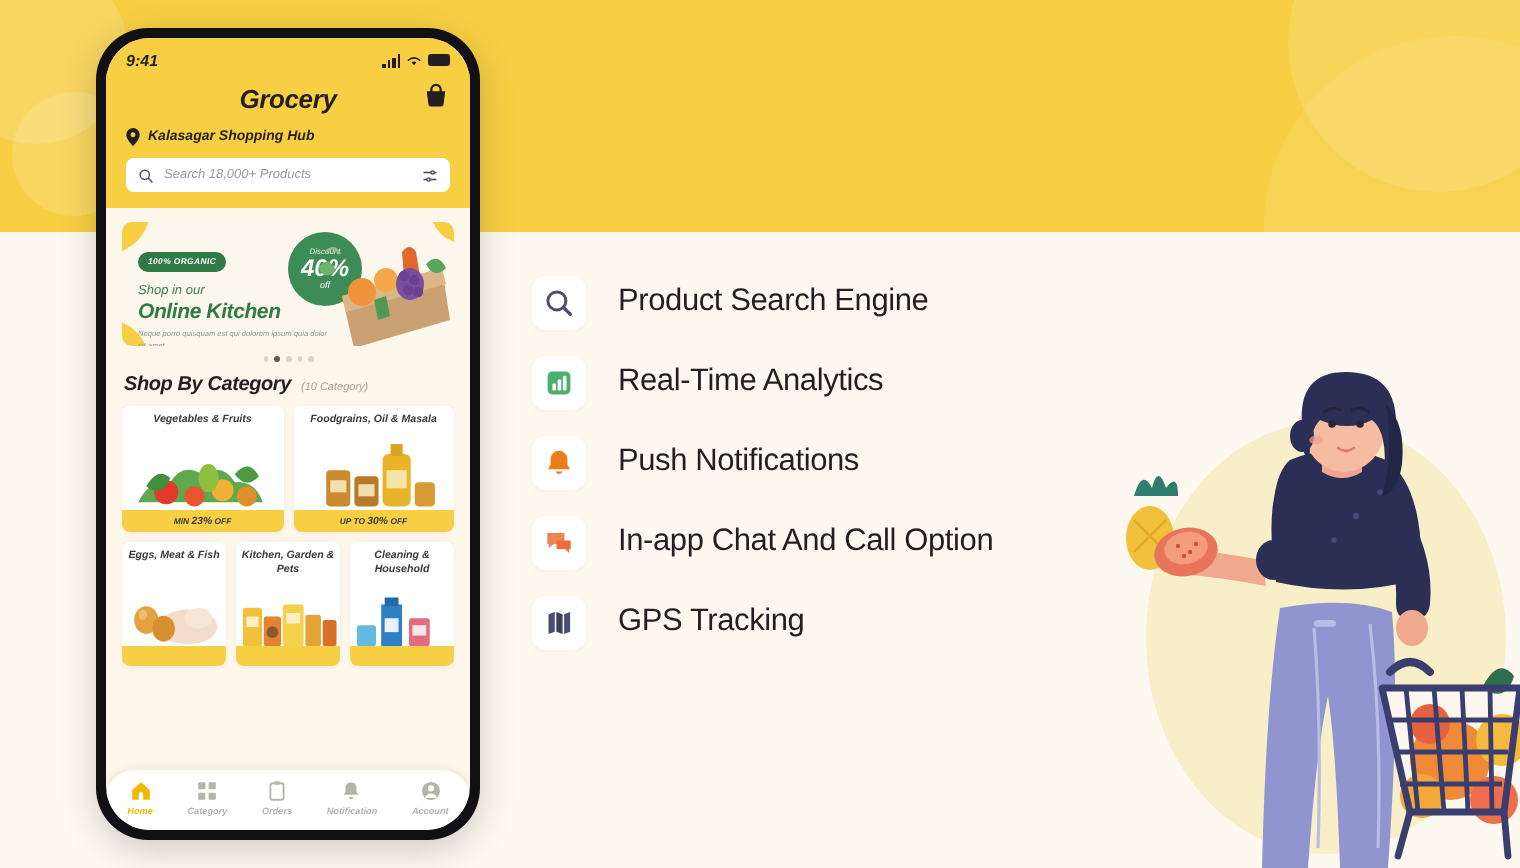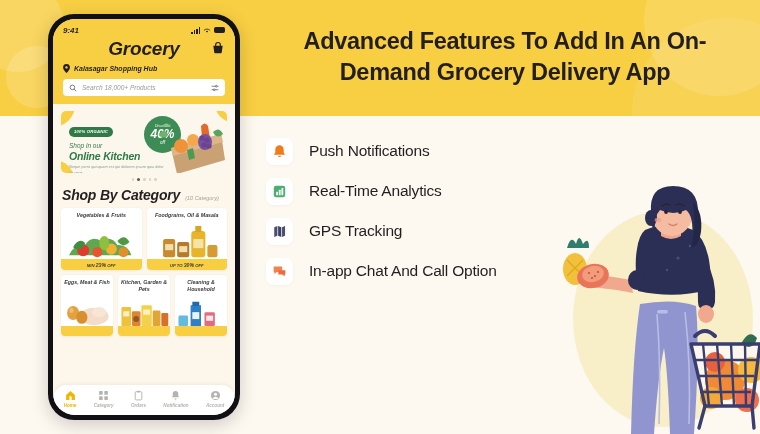--- a/index.html
+++ b/index.html
@@ -44,21 +44,21 @@
   .statusbar { display: flex; justify-content: space-between; align-items: center; height: 12px; }
   .st-time { font-size: 8px; font-weight: bold; color: #231F20; }
   .st-icons { display: flex; gap: 3px; align-items: center; }
   .bars { display: flex; align-items: flex-end; gap: 1px; height: 7px; }
   .bars i { width: 1.5px; background: #231F20; display: block; }
   .bars i:nth-child(1){height:2px} .bars i:nth-child(2){height:3.5px}
   .bars i:nth-child(3){height:5px} .bars i:nth-child(4){height:7px}
   .batt { width: 11px; height: 6px; border: 1px solid #231F20; border-radius: 1.5px; background: #231F20; }
 
   .ph-titlerow { display: flex; align-items: center; justify-content: center; position: relative; margin-top: 4px; height: 18px; }
-  .ph-title { font-size: 19px; font-weight: bold; color: #231F20; letter-spacing: -0.2px; }
+  .ph-title { font-size: 13px; font-weight: bold; color: #231F20; letter-spacing: -0.2px; }
   .basket-btn { position: absolute; right: 0; top: 1px; width: 14px; height: 14px; }
 
   .loc-row { display: flex; align-items: center; gap: 4px; margin-top: 6px; }
   .loc-txt { font-size: 7px; font-weight: bold; color: #231F20; }
 
   .searchbar {
     margin-top: 6px; background: #fff; border-radius: 4px; height: 17px;
     display: flex; align-items: center; padding: 0 6px; gap: 5px;
   }
   .search-ph { font-size: 6.5px; color: #9A9A9A; flex: 1; }
@@ -88,21 +88,21 @@
   .d-l1 { font-size: 4px; opacity: .9; }
   .d-l2 { font-size: 12px; font-weight: bold; margin: 0.5px 0; }
   .d-l3 { font-size: 4.5px; }
   .basket-art { position: absolute; right: 2px; bottom: -3px; width: 74px; height: 56px; }
   .dots { display: flex; gap: 3px; justify-content: center; margin-top: 5px; }
   .dots i { width: 2.5px; height: 2.5px; border-radius: 50%; background: #D9D4C8; display:block;}
   .dots i.on { background: #5A5A5A; width: 3px; height: 3px; }
 
   
   .cat-head { display: flex; align-items: baseline; gap: 5px; padding: 6px 9px 0; }
-  .cat-title { font-size: 14px; font-weight: bold; color: #231F20; letter-spacing: -0.2px; }
+  .cat-title { font-size: 10px; font-weight: bold; color: #231F20; letter-spacing: -0.2px; }
   .cat-count { font-size: 5.5px; color: #A7A19A; }
   .cat-grid { padding: 5px 8px 0; display: flex; flex-direction: column; gap: 5px; }
   .cat-row { display: flex; gap: 5px; }
   .cat-card {
     flex: 1; background: #fff; border-radius: 4px; overflow: hidden;
     display: flex; flex-direction: column; min-width: 0;
     box-shadow: 0 0.5px 2px rgba(0,0,0,0.05);
   }
   .cat-name { font-size: 5.3px; font-weight: bold; color: #3A3A3A; text-align: center; padding: 4px 2px 2px; line-height: 1.35; }
   .cat-img { flex: 1; min-height: 26px; position: relative; }
@@ -138,21 +138,20 @@
 <body>
 
 <div class="stage">
 
   <div class="header-band">
     <div class="deco-circ deco-a"></div>
     <div class="deco-circ deco-b"></div>
     <div class="deco-circ deco-c"></div>
     <div class="deco-circ deco-d"></div>
   </div>
-  <div class="headline">Advanced Features To Add In An On-Demand Grocery Delivery App</div>
 
   <div class="phone">
     <div class="screen">
 
       <div class="ph-top">
         <div class="statusbar">
           <div class="st-time">9:41</div>
           <div class="st-icons">
             <span class="bars">
                 <i></i>
@@ -378,63 +377,72 @@
           </svg>
           <span class="nav-lb">Account</span>
         </div>
       </div>
 
     </div>
   </div>
 
   <div class="features">
 
-
-
     <div class="feat">
       <span class="feat-ico">
         <svg width="15" height="15" viewBox="0 0 20 20">
-          <path d="M10 1.8a5.6 5.6 0 0 0-5.6 5.6v3.8L2.6 14.2h14.8L15.6 11.2V7.4A5.6 5.6 0 0 0 10 1.8Z" fill="#EE7C1B"></path>
-          <path d="M7.7 15.6a2.4 2.4 0 0 0 4.6 0Z" fill="#EE7C1B"></path>
+          <circle cx="8.6" cy="8.6" r="6" stroke="#4B4E72" stroke-width="2" fill="none"></circle>
+          <path d="M13 13 17.6 17.6" stroke="#4B4E72" stroke-width="2.2" stroke-linecap="round"></path>
         </svg>
       </span>
-      <span class="feat-lb">Push Notifications</span>
+      <span class="feat-lb">Product Search Engine</span>
     </div>
+
 
     <div class="feat">
       <span class="feat-ico">
         <svg width="15" height="15" viewBox="0 0 20 20">
           <rect x="2.4" y="2.4" width="15.2" height="15.2" rx="3" fill="#4CAF72"></rect>
           <rect x="5.6" y="10.4" width="2.4" height="4.6" rx="0.8" fill="#fff"></rect>
           <rect x="9.1" y="7.6" width="2.4" height="7.4" rx="0.8" fill="#fff"></rect>
           <rect x="12.6" y="5.2" width="2.4" height="9.8" rx="0.8" fill="#fff"></rect>
         </svg>
       </span>
       <span class="feat-lb">Real-Time Analytics</span>
     </div>
 
     <div class="feat">
       <span class="feat-ico">
         <svg width="15" height="15" viewBox="0 0 20 20">
-          <path d="M3 4.2 7.2 2.6v13.2L3 17.4Z" fill="#4B4E72"></path>
-          <path d="M8.2 2.6 12.4 4.2v13.2L8.2 15.8Z" fill="#3C3F60"></path>
-          <path d="M13.4 4.2 17.4 2.6v13.2l-4 1.6Z" fill="#4B4E72"></path>
+          <path d="M10 1.8a5.6 5.6 0 0 0-5.6 5.6v3.8L2.6 14.2h14.8L15.6 11.2V7.4A5.6 5.6 0 0 0 10 1.8Z" fill="#EE7C1B"></path>
+          <path d="M7.7 15.6a2.4 2.4 0 0 0 4.6 0Z" fill="#EE7C1B"></path>
         </svg>
       </span>
-      <span class="feat-lb">GPS Tracking</span>
+      <span class="feat-lb">Push Notifications</span>
     </div>
 
     <div class="feat">
       <span class="feat-ico">
         <svg width="15" height="15" viewBox="0 0 20 20">
           <path d="M2.2 3.4h11.4v7.2H6.6L3.2 13.4v-2.8H2.2Z" fill="#F08254"></path>
           <path d="M8.4 8.4h9.4v5.6h-1v2.6l-2.9-2.6H8.4Z" fill="#EE6C3C"></path>
         </svg>
       </span>
       <span class="feat-lb">In-app Chat And Call Option</span>
+    </div>
+
+    <div class="feat">
+      <span class="feat-ico">
+        <svg width="15" height="15" viewBox="0 0 20 20">
+          <path d="M3 4.2 7.2 2.6v13.2L3 17.4Z" fill="#4B4E72"></path>
+          <path d="M8.2 2.6 12.4 4.2v13.2L8.2 15.8Z" fill="#3C3F60"></path>
+          <path d="M13.4 4.2 17.4 2.6v13.2l-4 1.6Z" fill="#4B4E72"></path>
+        </svg>
+      </span>
+      <span class="feat-lb">GPS Tracking</span>
     </div>
 
   </div>
 
   <svg class="illus" viewBox="0 0 215 250">
     <ellipse cx="118" cy="135" rx="90" ry="108" fill="#F8EFC9"></ellipse>
 
     <g>
       <path d="M22 64 q4-14 9-4 q3-12 7 0 q6-8 6 4" fill="#2F7D6E"></path>
       <ellipse cx="30" cy="85" rx="12" ry="16" fill="#F2C13C"></ellipse>

